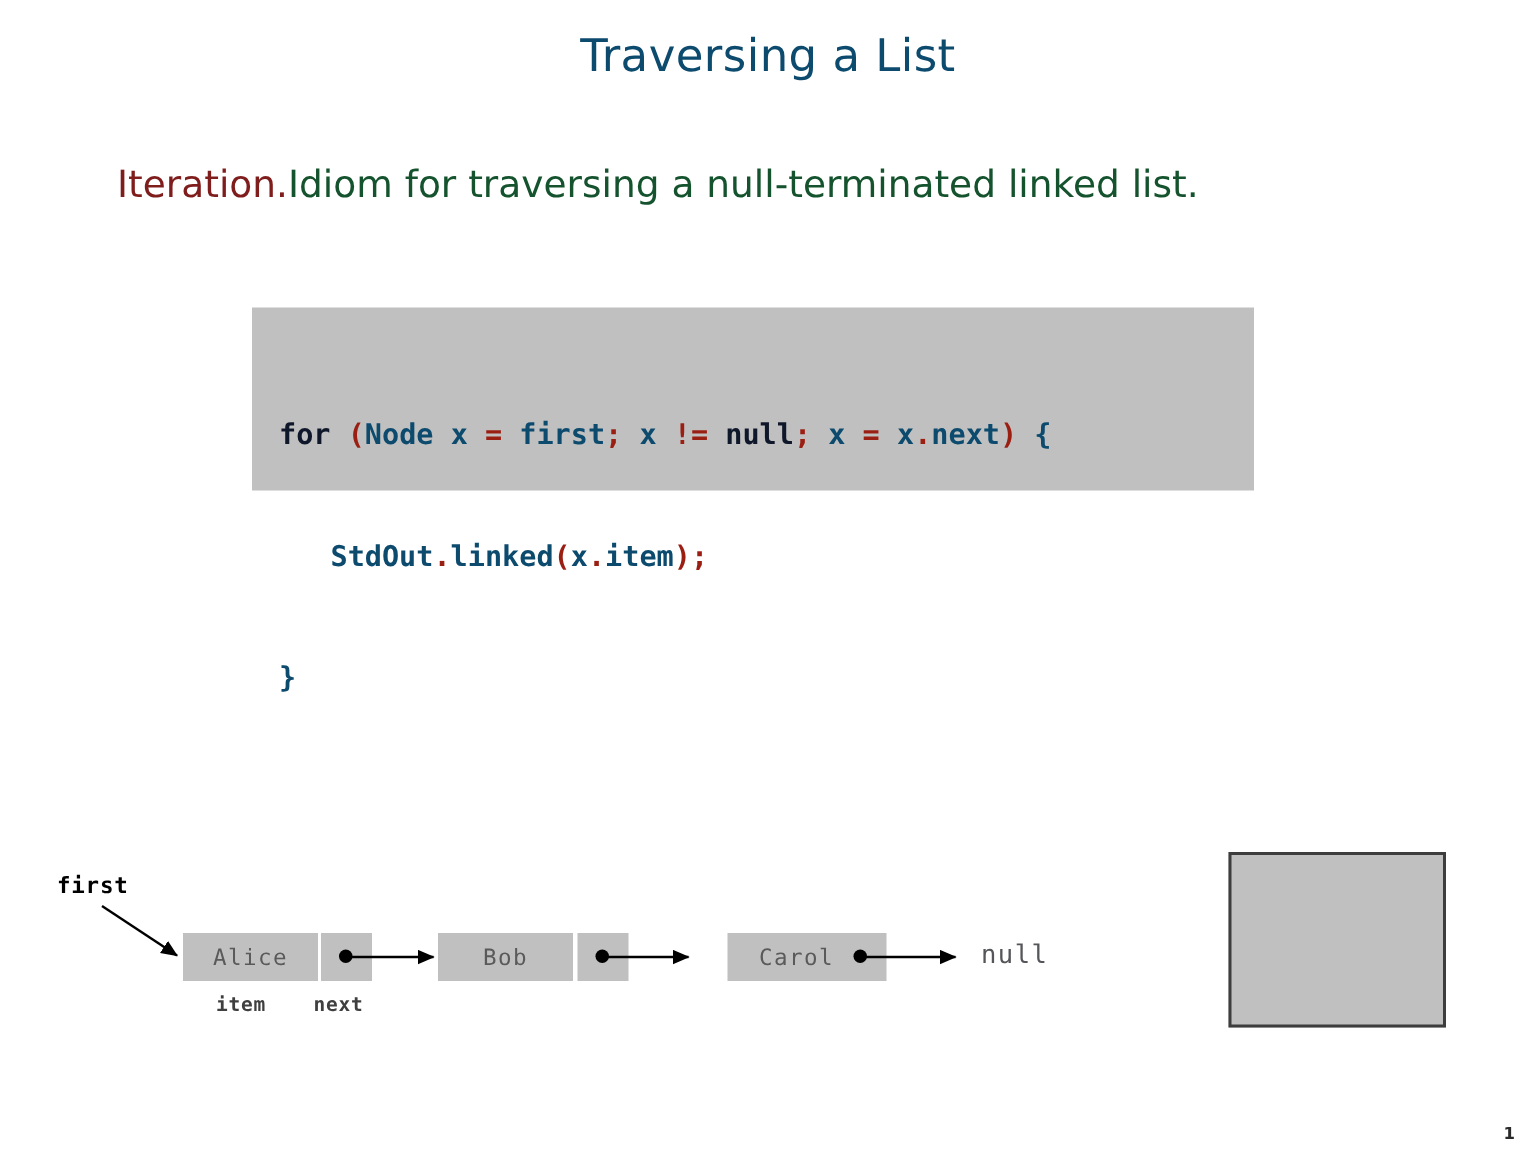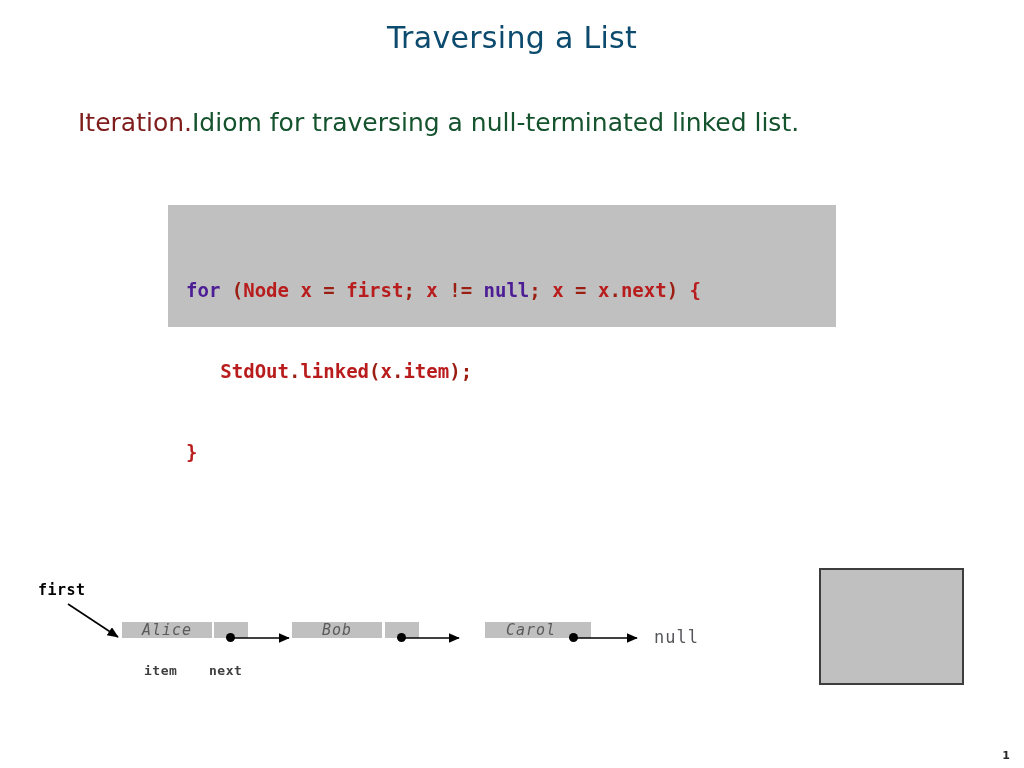--- a/index.html
+++ b/index.html
@@ -56,38 +56,37 @@
     background: #c0c0c0;
     box-sizing: border-box;
     padding: 18px 0 0 18px;
     font-family: "DejaVu Sans Mono", monospace;
     font-size: 19px;
     font-weight: bold;
     line-height: 27px;
     color: #000000;
     white-space: pre;
   }
-  .code-block .kw   { color: #4c1d95; }
+  .code-block .kw   { color: #0f172a; }
   .code-block .punc { color: #9a1f12; }
-  .code-block .pln  { color: #b91c1c; text-align: right; }
+  .code-block .pln  { color: #0c4a6e; text-align: right; }
 
   
   .diagram {
     position: absolute;
     left: 0;
     top: 0;
     width: 1024px;
     height: 768px;
   }
   .node-cell {
     position: absolute;
     background: #c0c0c0;
-    height: 16px;
+    height: 32px;
     box-sizing: border-box;
-    font-style: italic;
   }
   .node-item {
     display: flex;
     align-items: center;
     justify-content: center;
     font-family: "DejaVu Sans Mono", monospace;
     font-size: 15px;
     color: #5a5a5a;
     letter-spacing: 1px;
   }

